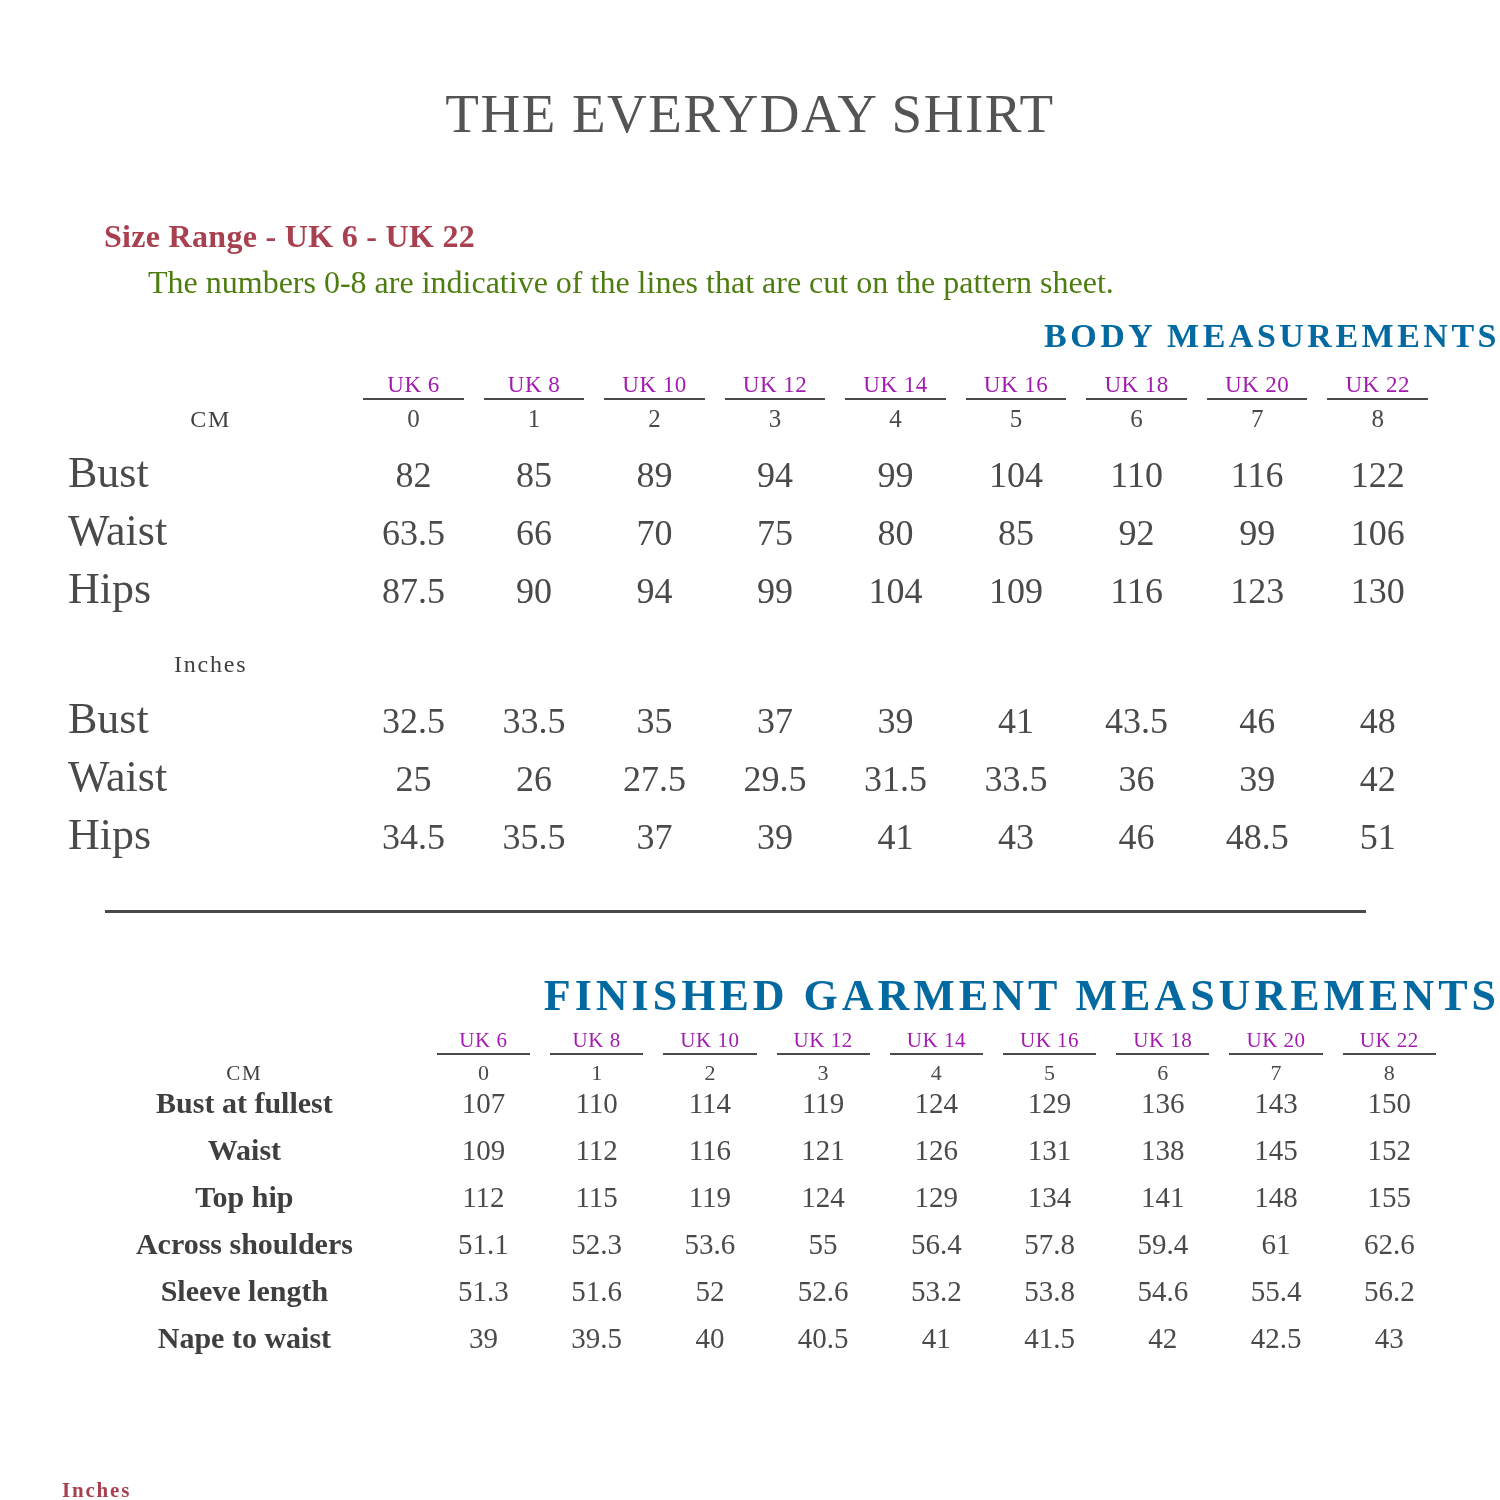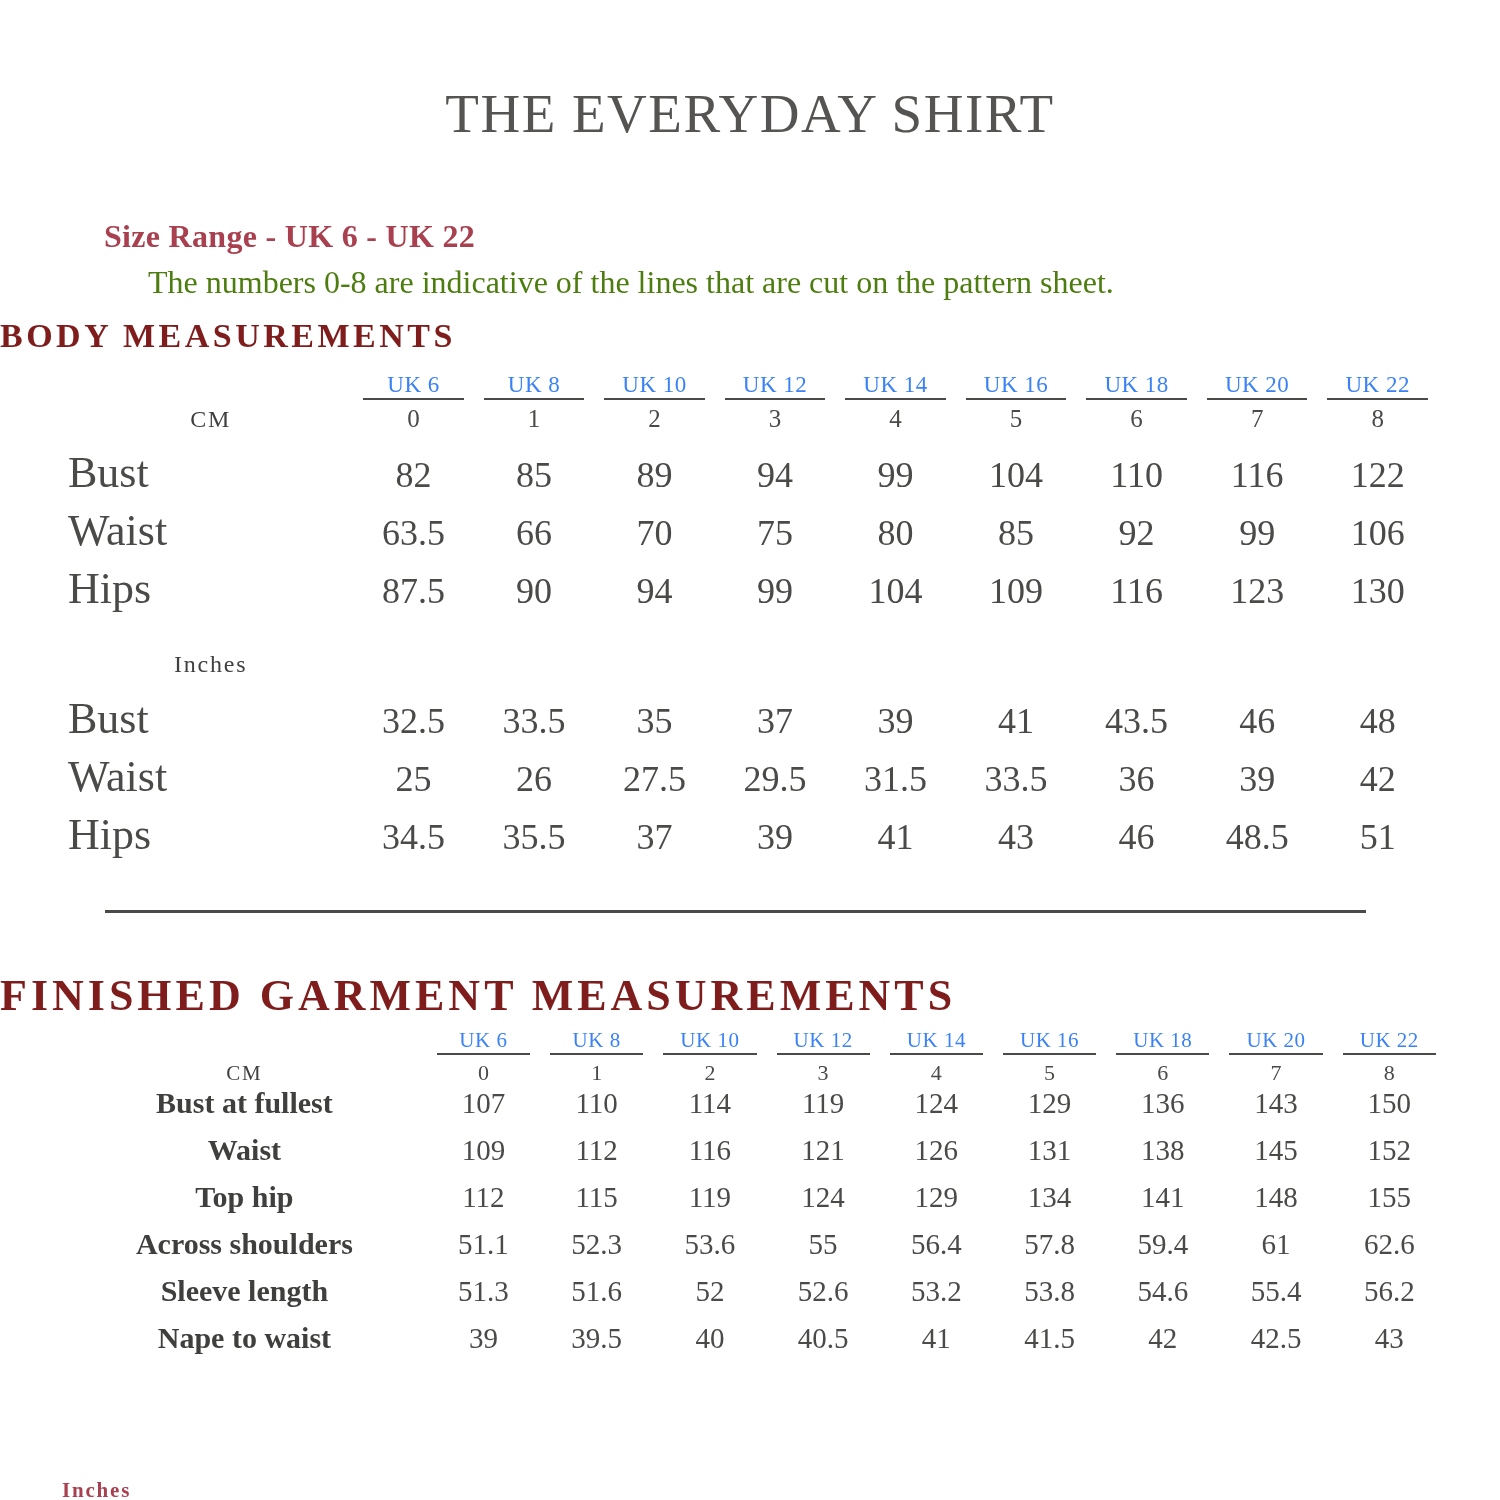--- a/index.html
+++ b/index.html
@@ -54,24 +54,24 @@
     font-size: 32px;
     color: #4d7c0f;
     white-space: nowrap;
     margin-left: 44px;
   }
 
   
   .section-heading {
     position: absolute;
     width: 1500px;
-    text-align: left;
+    text-align: right;
     font-size: 34px;
     font-weight: 700;
-    color: #7f1d1d;
+    color: #0369a1;
     letter-spacing: 3.5px;
     white-space: nowrap;
   }
   #body-heading { top: 317px; left: 0; }
   #fg-heading  { top: 970px; left: 0; letter-spacing: 4px; font-size: 44px; }
 
   
   .tbl {
     position: absolute;
   }
@@ -82,21 +82,21 @@
   .tbl td, .tbl th {
     padding: 0;
     margin: 0;
     text-align: center;
     vertical-align: baseline;
     font-weight: 400;
   }
 
   
   .uk-cell {
-    color: #3b82f6;
+    color: #a21caf;
     font-weight: 700;
     font-size: 23px;
     letter-spacing: 0.5px;
     padding-bottom: 3px;
     white-space: nowrap;
   }
   .rule-cell {
     height: 7px;
   }
   .rule-cell > div {

